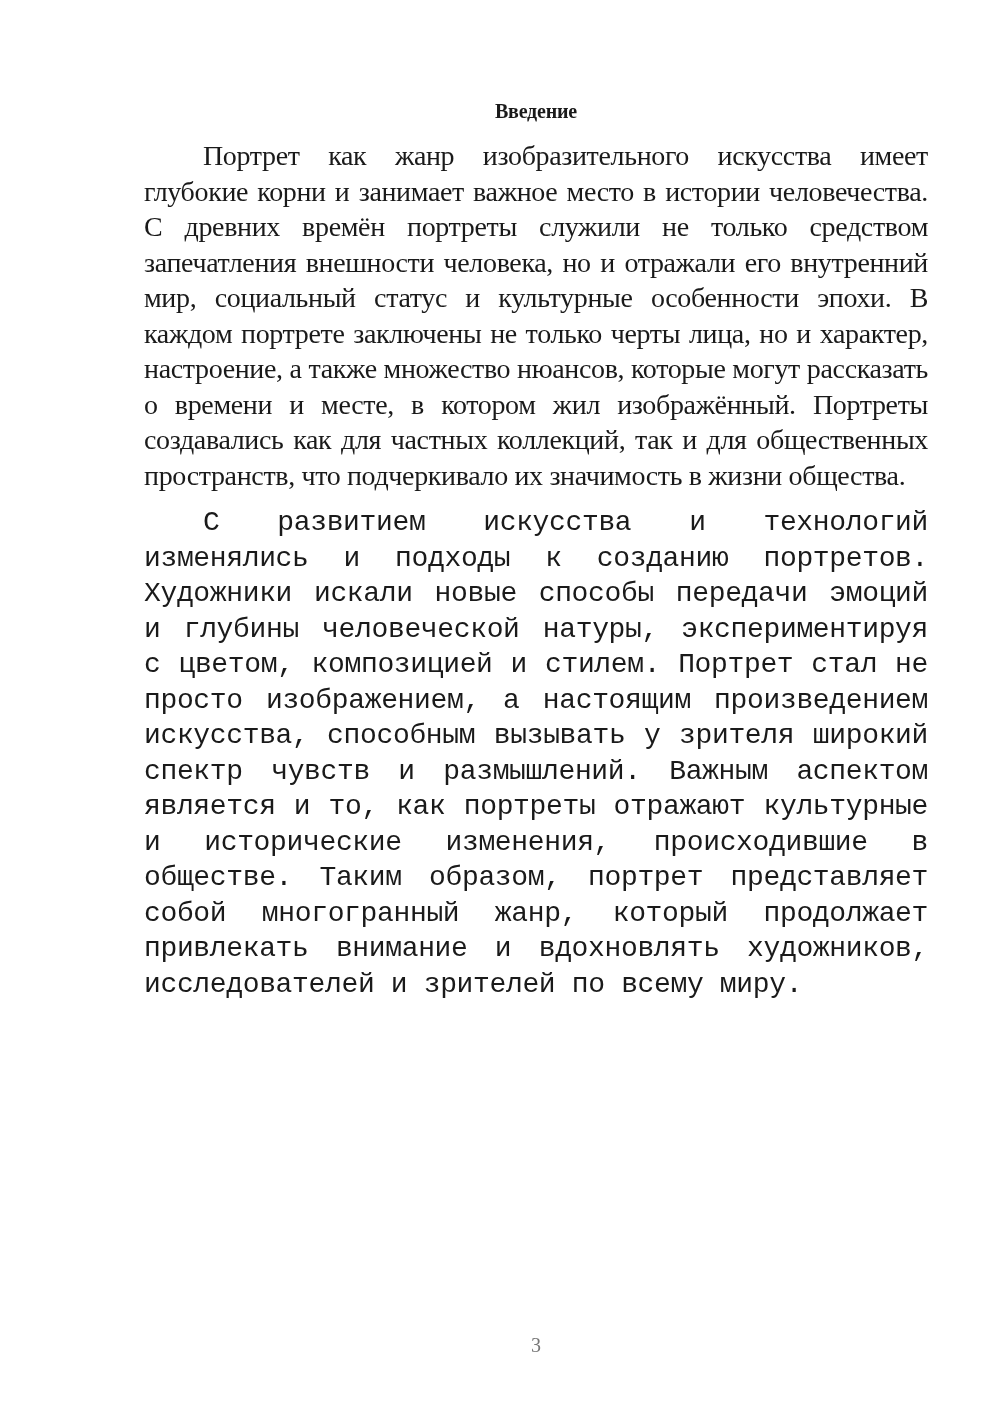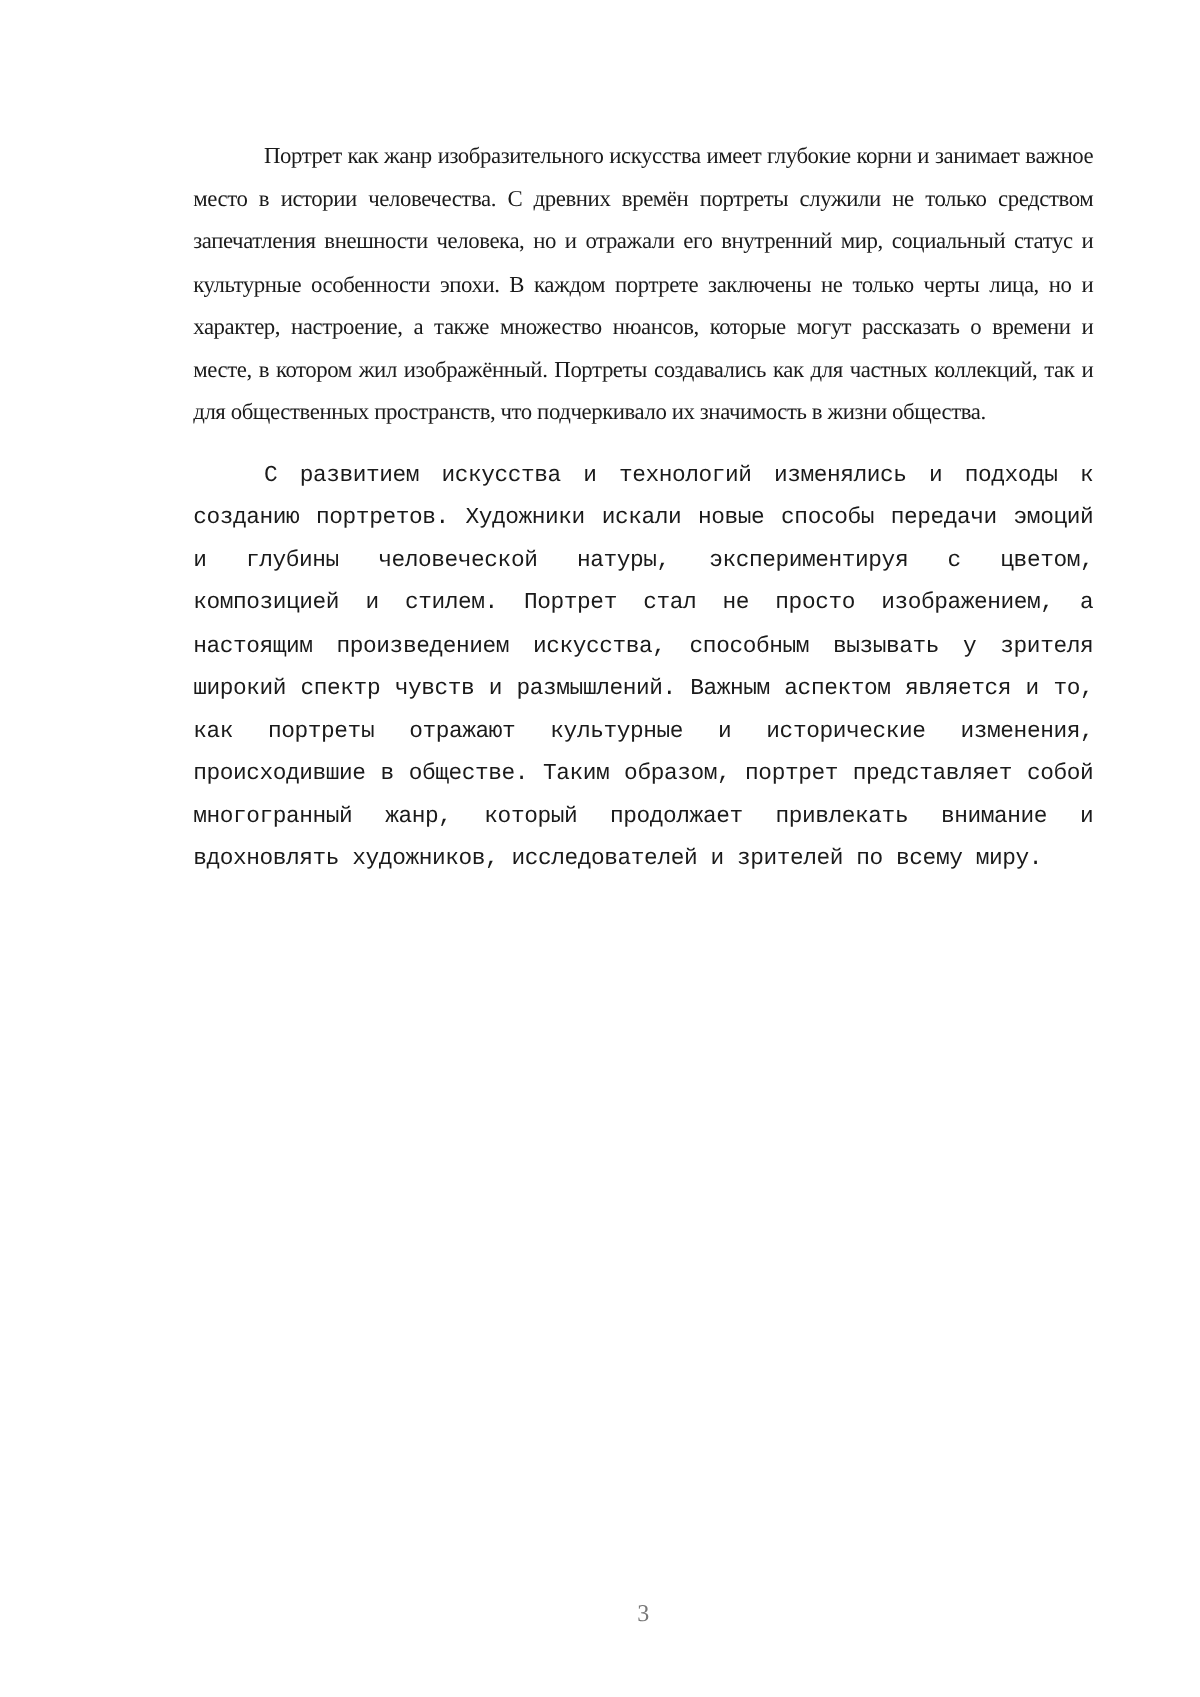--- a/index.html
+++ b/index.html
@@ -23,25 +23,25 @@
     }
     .heading {
       text-align: center;
       font-weight: bold;
       font-size: 20px;
       line-height: 30px;
       margin: 0 0 12px 0;
       letter-spacing: -0.2px;
     }
     .para {
-      font-size: 19px;
+      font-size: 28px;
       line-height: 35.5px;
       text-align: justify;
       text-indent: 59px;
-      margin: 17px;
+      margin: 0;
       letter-spacing: -0.35px;
       word-spacing: 0px;
     }
     .para + .para {
       margin-top: 12px;
       font-family: Liberation Mono, monospace;
     }
     .page-number {
       position: absolute;
       left: 0;
@@ -49,17 +49,18 @@
       top: 1334px;
       text-align: center;
       font-size: 20px;
       color: #777777;
     }
   </style>
 </head>
 <body>
 
 <div class="page">
+  <h1 class="heading">Введение</h1>
   <p class="para">Портрет как жанр изобразительного искусства имеет глубокие корни и занимает важное место в истории человечества. С древних времён портреты служили не только средством запечатления внешности человека, но и отражали его внутренний мир, социальный статус и культурные особенности эпохи. В каждом портрете заключены не только черты лица, но и характер, настроение, а также множество нюансов, которые могут рассказать о времени и месте, в котором жил изображённый. Портреты создавались как для частных коллекций, так и для общественных пространств, что подчеркивало их значимость в жизни общества.</p>
   <p class="para">С развитием искусства и технологий изменялись и подходы к созданию портретов. Художники искали новые способы передачи эмоций и глубины человеческой натуры, экспериментируя с цветом, композицией и стилем. Портрет стал не просто изображением, а настоящим произведением искусства, способным вызывать у зрителя широкий спектр чувств и размышлений. Важным аспектом является и то, как портреты отражают культурные и исторические изменения, происходившие в обществе. Таким образом, портрет представляет собой многогранный жанр, который продолжает привлекать внимание и вдохновлять художников, исследователей и зрителей по всему миру.</p>
 </div>
 
 <div class="page-number">3</div>
 
 </body></html>

